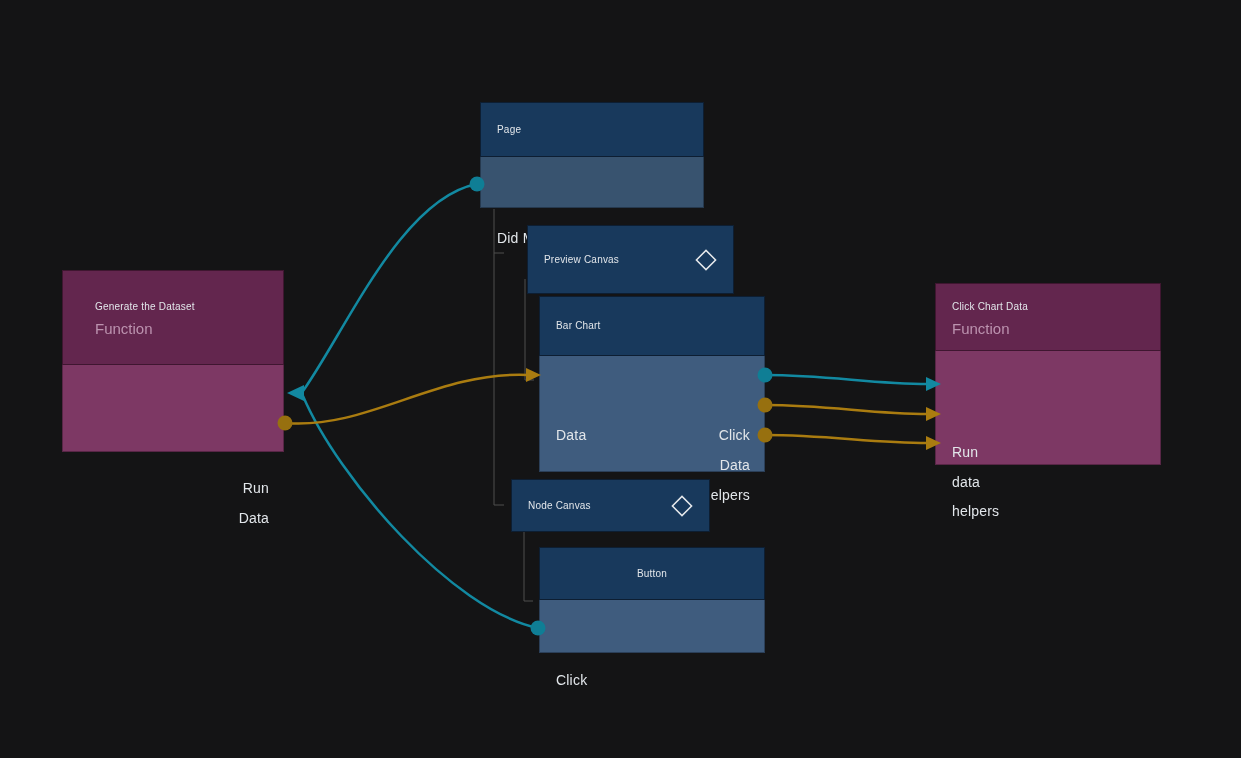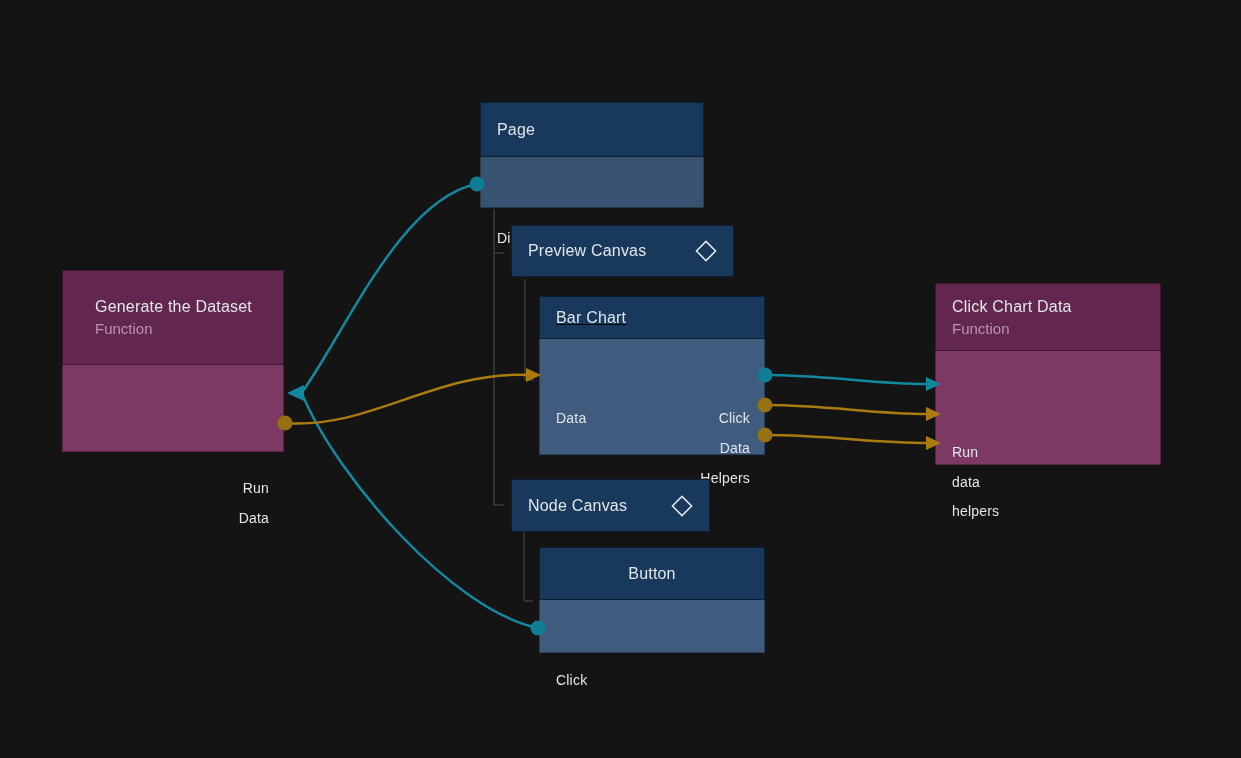--- a/index.html
+++ b/index.html
@@ -20,36 +20,36 @@
     padding:0 16px; box-sizing:border-box; background:var(--blue-hdr);
     border:1px solid rgba(5,10,16,.55);
   }
   .bd{
     position:relative; box-sizing:border-box; background:var(--blue-body-light);
     border:1px solid rgba(5,10,16,.35); border-top:none;
   }
   .purple .hdr{background:var(--purple-hdr); border-color:rgba(20,5,14,.45);}
   .purple .bd{background:var(--purple-body); border-color:rgba(20,5,14,.35);padding-left:21px;}
   #n-page .bd{background:var(--blue-body-page);}
-  .title{font-size:16px; line-height:22px; color:var(--text); letter-spacing:.2px;}
+  .title{font-size:10px; line-height:22px; color:var(--text); letter-spacing:.2px;}
   .subtitle{font-size:15px; line-height:21px; color:var(--subtitle);}
   .port{
     position:absolute; height:20px; line-height:20px; font-size:14px;
     color:var(--text); letter-spacing:.2px; white-space:nowrap;
   }
   .port.l{left:16px;} .port.r{right:14px; text-align:right;}
   .diamond{position:absolute; right:16px; top:50%; transform:translateY(-50%); width:22px; height:22px;}
   
   #n-generate{left:62px; top:270px; width:222px;}
   #n-generate .hdr{height:95px;padding-left:32px;} #n-generate .bd{height:87px;}
   #n-page{left:480px; top:102px; width:224px;}
   #n-page .hdr{height:55px;} #n-page .bd{height:51px;}
-  #n-preview{left:511px; top:225px; width:223px;} #n-preview .hdr{height:52px;}
+  #n-preview{left:511px; top:225px; width:223px;} #n-preview .hdr{height:69px;margin-left:16px;}
   #n-barchart{left:539px; top:296px; width:226px;}
-  #n-barchart .hdr{height:43px;text-decoration:underline;} #n-barchart .bd{height:116px;}
+  #n-barchart .hdr{height:60px;} #n-barchart .bd{height:116px;}
   #n-nodecanvas{left:511px; top:479px; width:199px;} #n-nodecanvas .hdr{height:53px;}
   #n-button{left:539px; top:547px; width:226px;}
   #n-button .hdr{height:53px;align-items:center;} #n-button .bd{height:53px;}
   #n-clickchart{left:935px; top:283px; width:226px;}
   #n-clickchart .hdr{height:68px;} #n-clickchart .bd{height:114px;}
   
   #wires{position:absolute; left:0; top:0; pointer-events:none;}
   #wires .sig{stroke:var(--teal); stroke-width:2.5; fill:none;}
   #wires .dat{stroke:var(--gold); stroke-width:2.5; fill:none;}
   #wires .tree{stroke:var(--tree); stroke-width:1; fill:none;}

